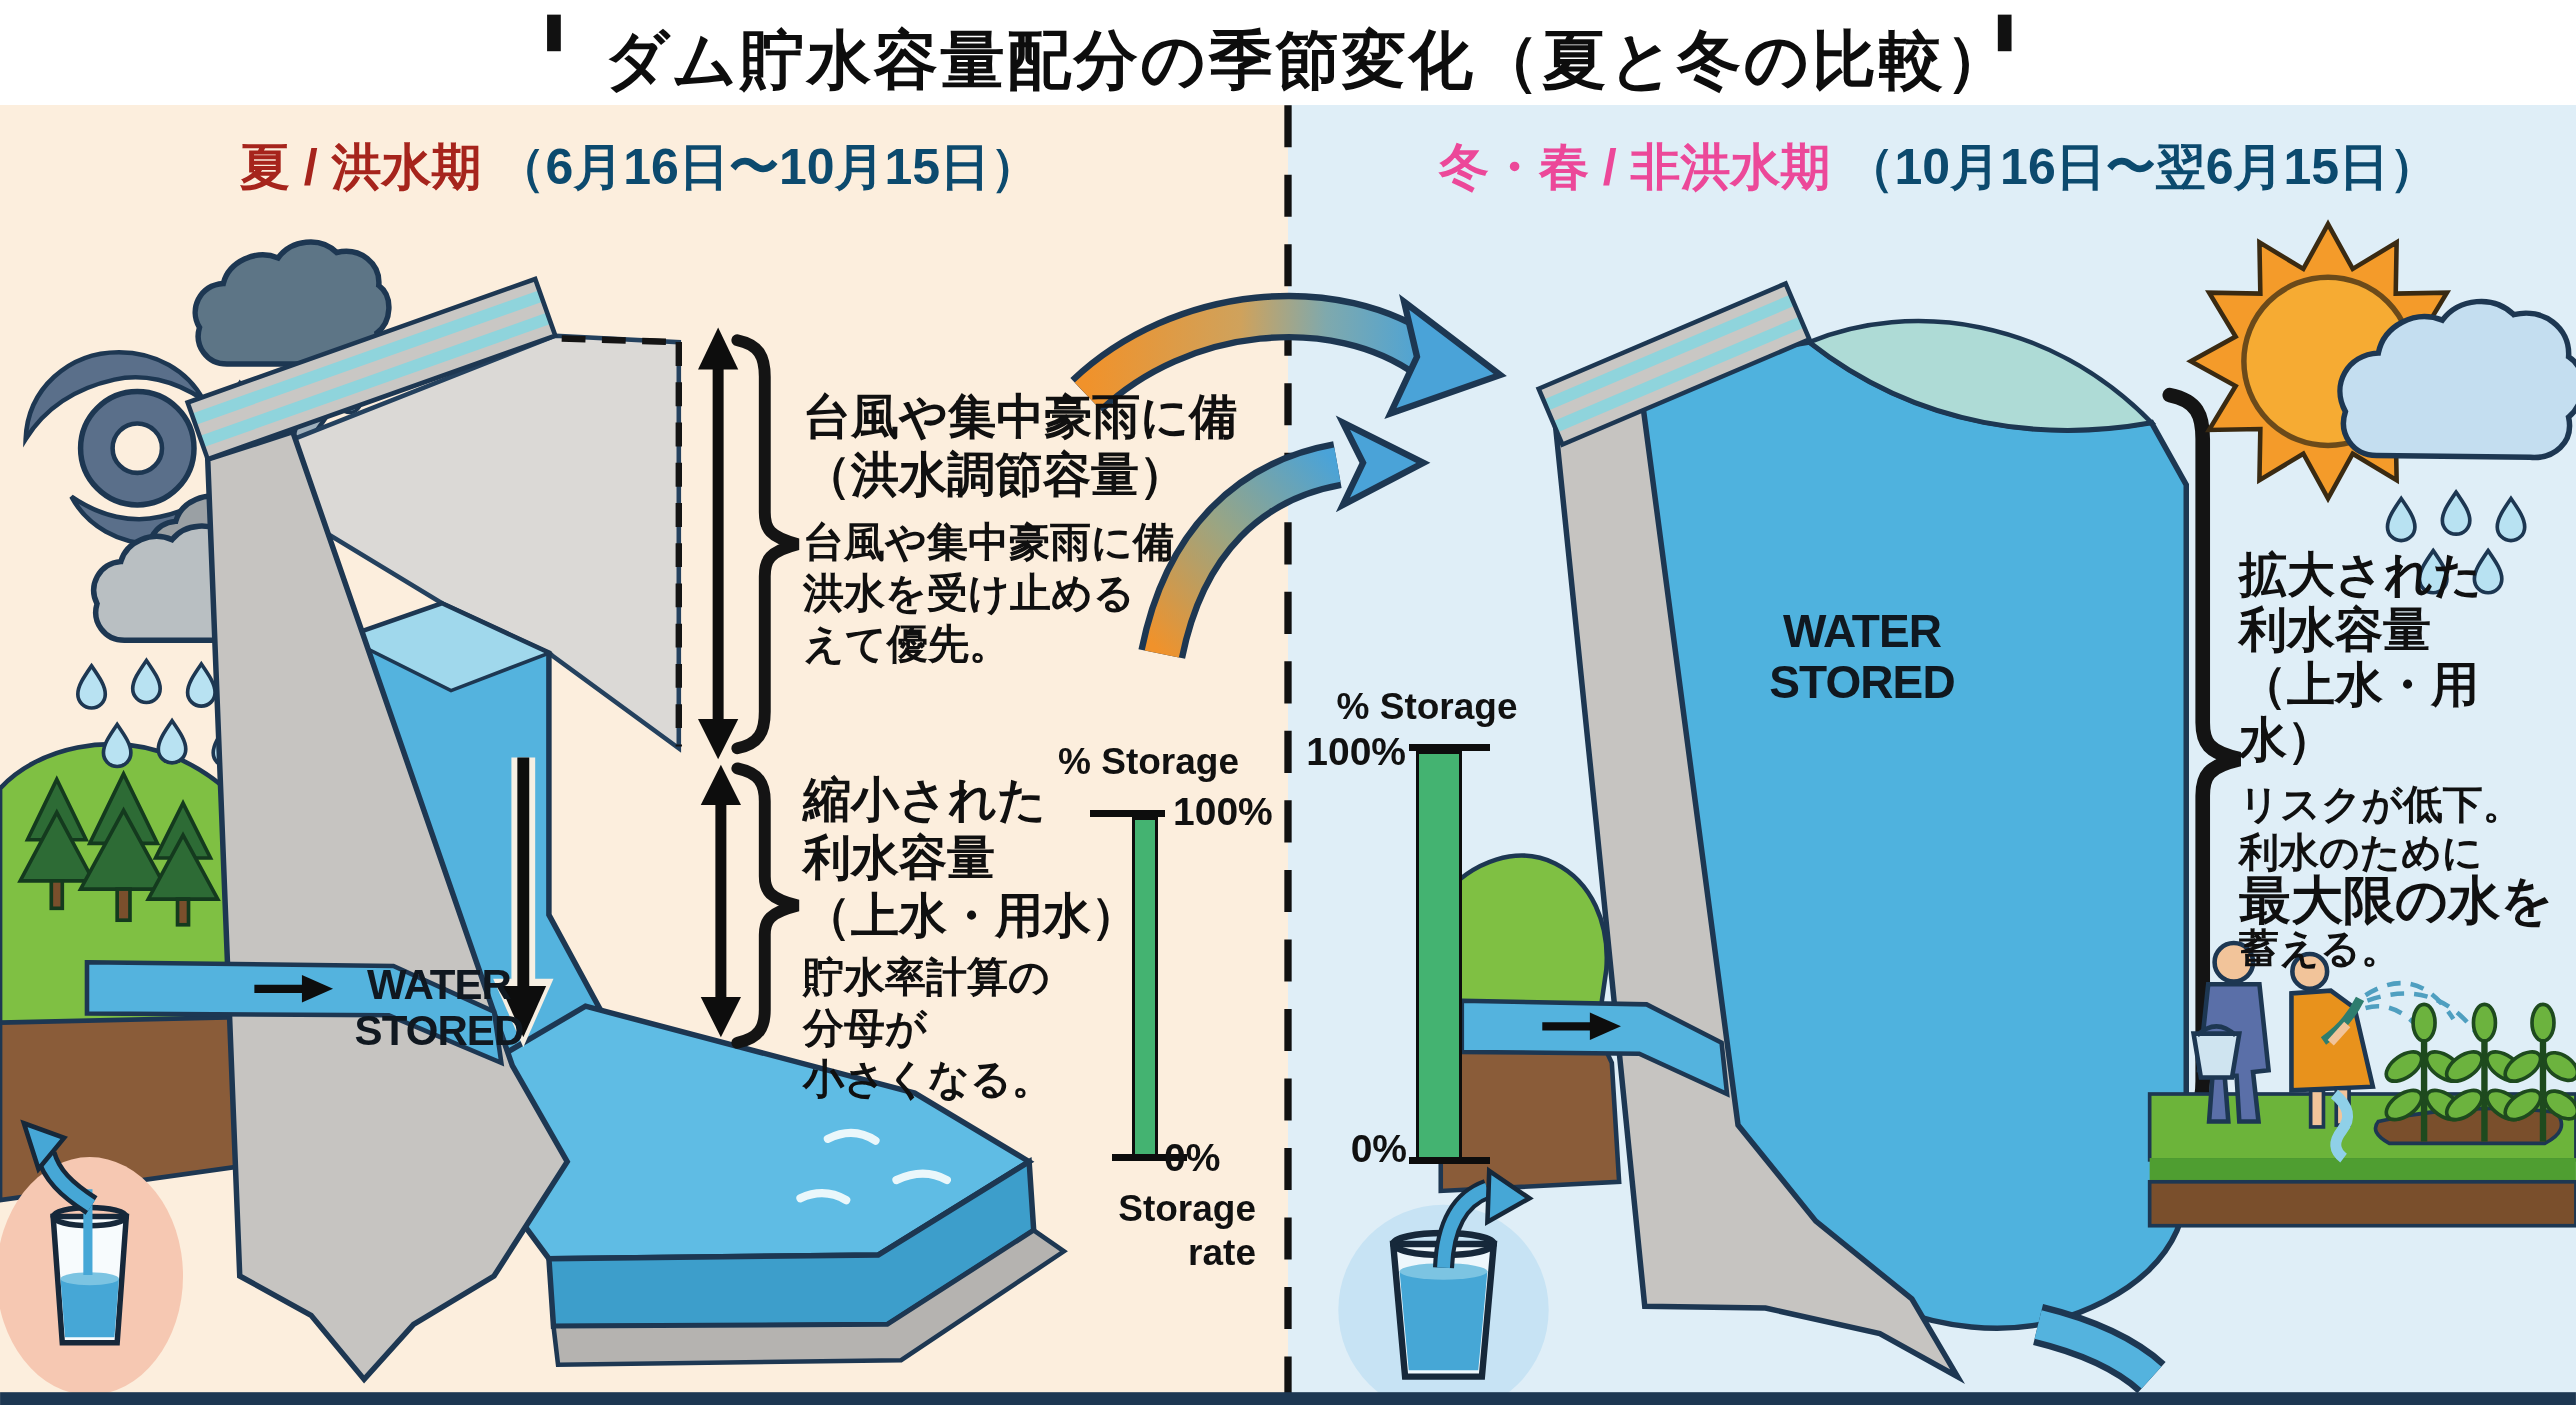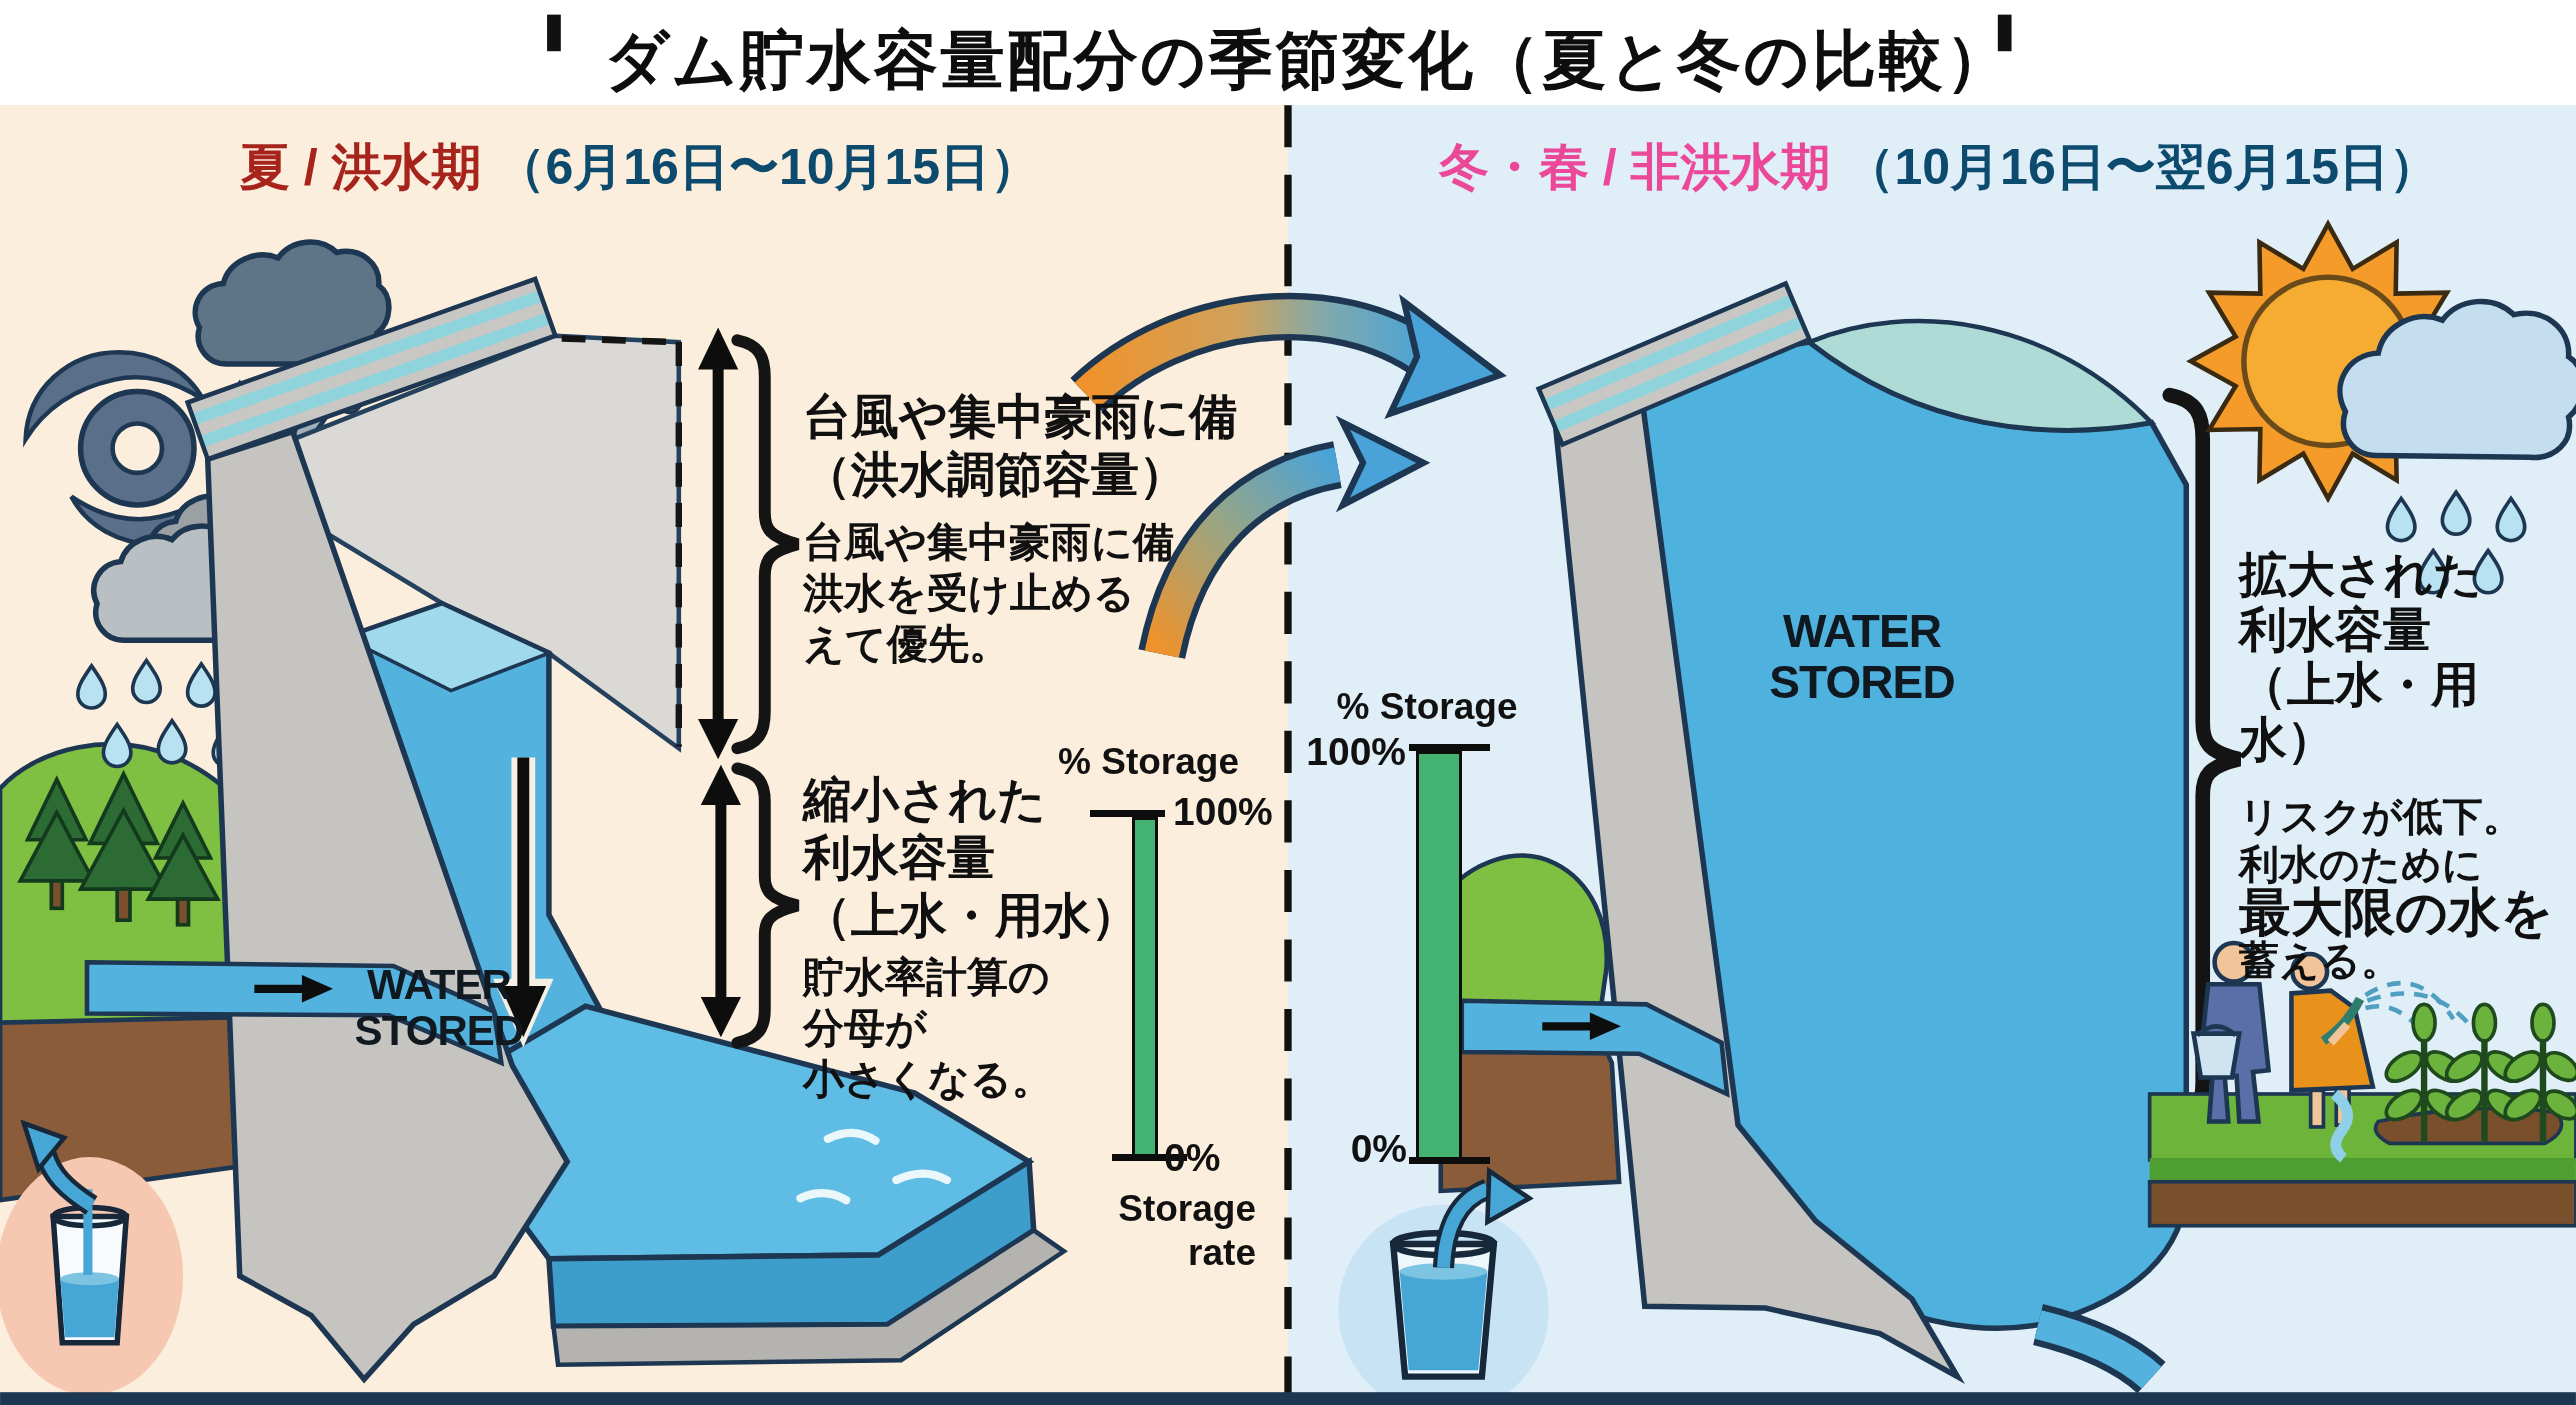--- a/index.html
+++ b/index.html
@@ -331,20 +331,20 @@
 
   <div class="txt waterlabel" style="left:1711px;top:606px;width:302px;font-size:46px;line-height:51px;">
     <div>WATER</div>
     <div>STORED</div>
   </div>
 
   <div class="txt blk" style="left:2239px;top:547px;width:335px;">
     <div class="h" style="font-size:48px;line-height:55px;">拡大された</div>
     <div class="h" style="font-size:48px;line-height:55px;">利水容量</div>
     <div class="h" style="font-size:48px;line-height:55px;">（上水・用水）</div>
-    <div class="b" style="margin-top:25px;font-size:40px;line-height:48px;">リスクが低下。</div>
+    <div class="b" style="margin-top:13px;font-size:40px;line-height:48px;">リスクが低下。</div>
     <div class="b" style="font-size:40px;line-height:48px;">利水のために</div>
     <div class="b" style="font-size:52px;line-height:48px;">最大限の水を</div>
     <div class="b" style="font-size:40px;line-height:48px;">蓄える。</div>
   </div>
 
 </div>
 
 
 </body></html>

